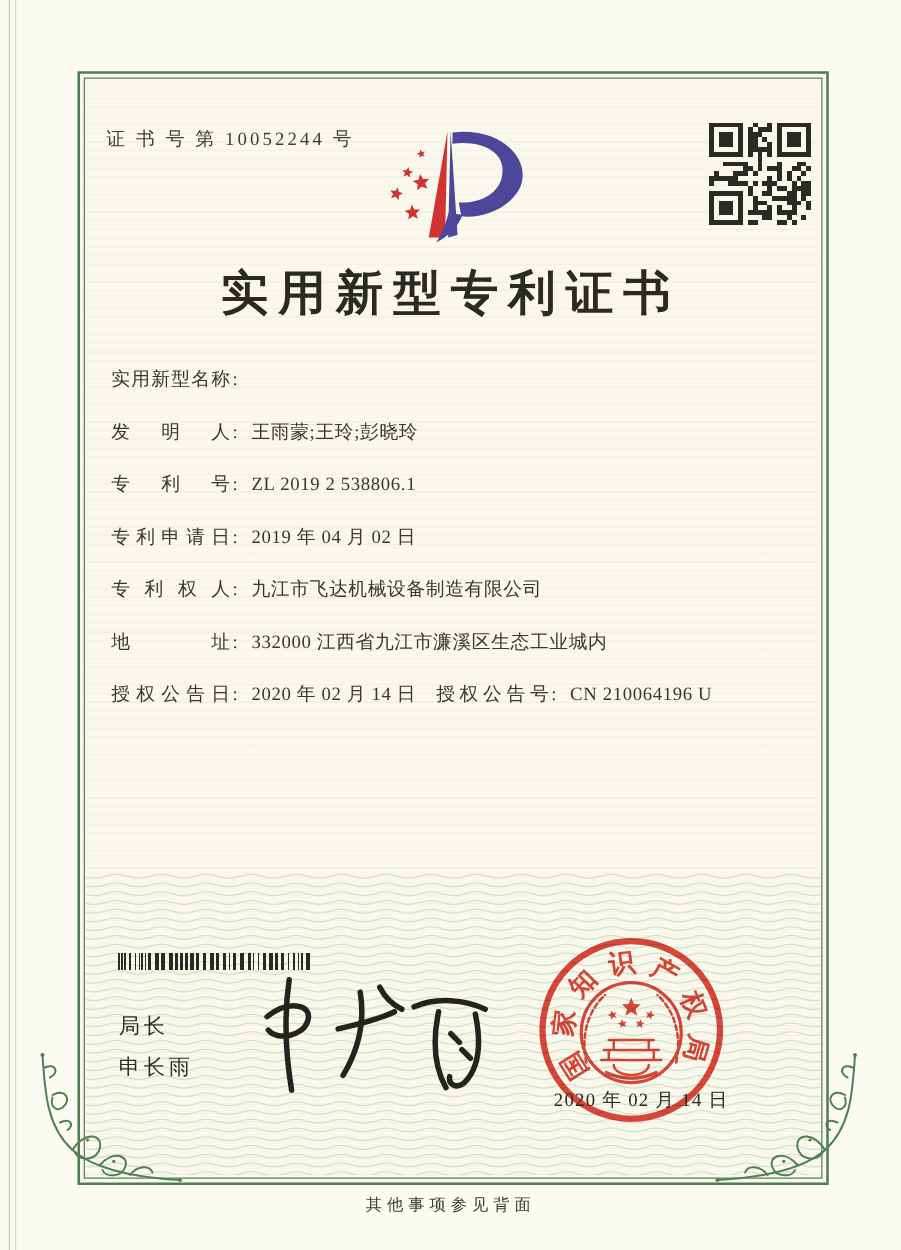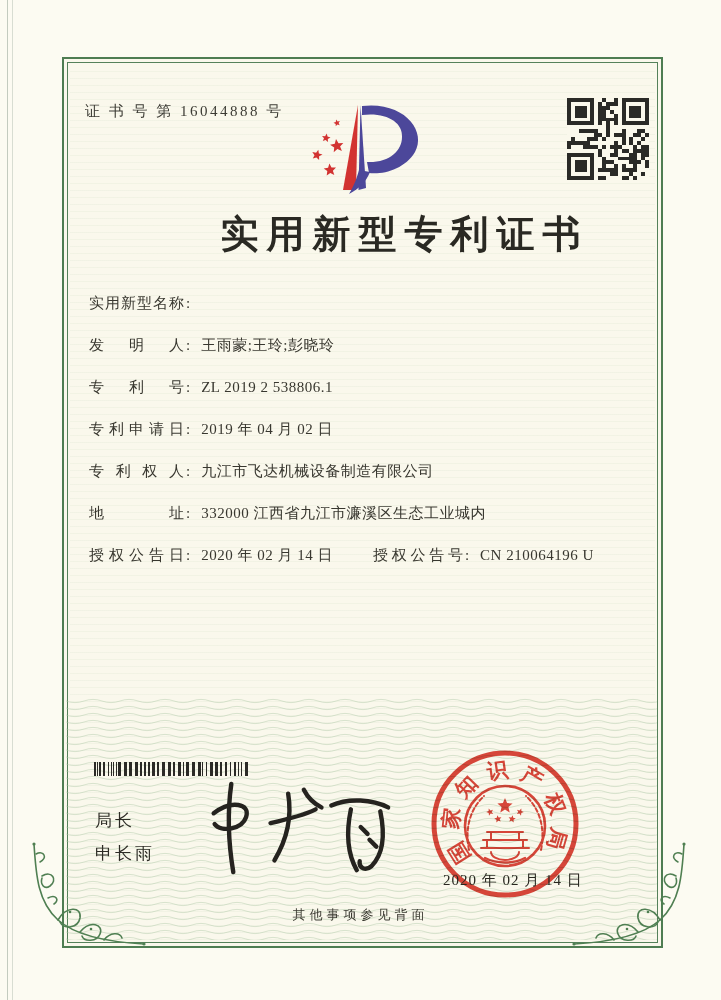--- a/index.html
+++ b/index.html
@@ -17,45 +17,45 @@
 
   #waves{position:absolute;left:66px;top:698px;width:591px;height:242px;z-index:1;}
   .flourish{position:absolute;z-index:2;}
   .fl-left{left:28px;top:842px;}
   .fl-right{left:572px;top:842px;transform:scaleX(-1);}
 
   .cert-no{position:absolute;left:85px;top:102px;font-size:15px;letter-spacing:2.5px;color:#3c3b34;z-index:3;}
   .logo{position:absolute;left:286px;top:93px;z-index:3;}
   .qr{position:absolute;left:567px;top:98px;z-index:3;}
   .title{position:absolute;left:62px;top:209px;width:597px;text-align:center;
-         font-size:38px;font-weight:bold;letter-spacing:8px;color:#2a2923;z-index:3;padding-left:44px;}
+         font-size:38px;font-weight:bold;letter-spacing:8px;color:#2a2923;z-index:3;}
 
   .fields{position:absolute;left:89px;top:294px;width:548px;z-index:3;}
   .frow{display:flex;align-items:baseline;height:20px;margin-bottom:22px;font-size:15px;color:#38372f;}
   .flabel{display:inline-block;width:95px;text-align:justify;text-align-last:justify;color:#38372f;}
   .fcolon{margin:0 11px 0 2px;}
   .fvalue{letter-spacing:0.5px;white-space:nowrap;}
-  .fgroup2{display:flex;align-items:baseline;margin-left:40px;justify-content:center;}
+  .fgroup2{display:flex;align-items:baseline;margin-left:16px;justify-content:center;}
 
   .paras{position:absolute;left:88px;top:587px;width:549px;z-index:3;
          font-size:15.5px;line-height:26px;color:#312f28;text-align:justify;}
   .paras p{margin:0;text-indent:2em;}
 
   .barcode{position:absolute;left:94px;top:762px;z-index:3;}
   .director{position:absolute;left:95px;top:804px;z-index:3;font-size:17px;
             line-height:33px;letter-spacing:3px;color:#2d2c26;}
   .sign{position:absolute;left:198px;top:778px;z-index:4;}
 
   .seal{position:absolute;left:427px;top:746px;z-index:4;mix-blend-mode:multiply;opacity:0.92;}
   .seal-date{position:absolute;left:443px;top:871px;z-index:5;font-size:15px;
              letter-spacing:1px;color:#282720;}
 
   .page-note{position:absolute;left:62px;top:914px;width:597px;text-align:center;z-index:3;
              font-size:13px;letter-spacing:2px;color:#34332c;}
-  .back-note{position:absolute;left:62px;top:906px;width:597px;text-align:center;z-index:3;
+  .back-note{position:absolute;left:62px;top:955px;width:597px;text-align:center;z-index:3;
              font-size:13px;letter-spacing:4px;color:#3b3a32;}
 </style>
 </head>
 <body>
 
 <div class="page">
 
   <div class="booklet-edge e1"></div>
   <div class="booklet-edge e2"></div>
 
@@ -130,21 +130,21 @@
       <path d="M20,56 C28,52 32,58 26,62"></path>
     </g>
     <g fill="#4f7f52">
       <circle cx="6" cy="2" r="1.6"></circle>
         <circle cx="116" cy="102" r="1.6"></circle>
       <circle cx="42" cy="70" r="1.3"></circle>
         <circle cx="63" cy="87" r="1.3"></circle>
     </g>
   </svg>
 
-  <div class="cert-no">证 书 号 第 16044888 号</div>
+  <div class="cert-no">证 书 号 第 10052244 号</div>
 
   <svg class="logo" width="150" height="108" viewBox="0 0 150 108" xmlns="http://www.w3.org/2000/svg">
     <path d="M72,12 L57,97 L70,97 Z" fill="#d23331"></path>
     <path d="M74.5,12 L72.5,97 L80,95 Z" fill="#4c479a"></path>
     <path d="M76,13 C118,8 141,38 129,59 C119,76 97,82 83,80 L81,69
              C103,70 116,58 116,44 C117,29 100,19 76,22 Z" fill="#4c479a"></path>
     <path d="M84,79 C80,89 74,95 63,101 C69,91 71,84 73,77 Z" fill="#4c479a"></path>
     <g id="logo-stars">
         <path d="M50.1,26.6L51.6,28.5L53.9,28.1L52.6,30.1L53.7,32.2L51.4,31.5L49.7,33.3L49.7,30.9L47.5,29.8L49.8,29.0Z" fill="#d23331"></path>
         <path d="M40.8,40.6L41.5,43.6L44.5,44.4L41.8,46.0L42.0,49.0L39.6,47.0L36.8,48.1L38.0,45.3L36.0,42.9L39.1,43.2Z" fill="#d23331"></path>

